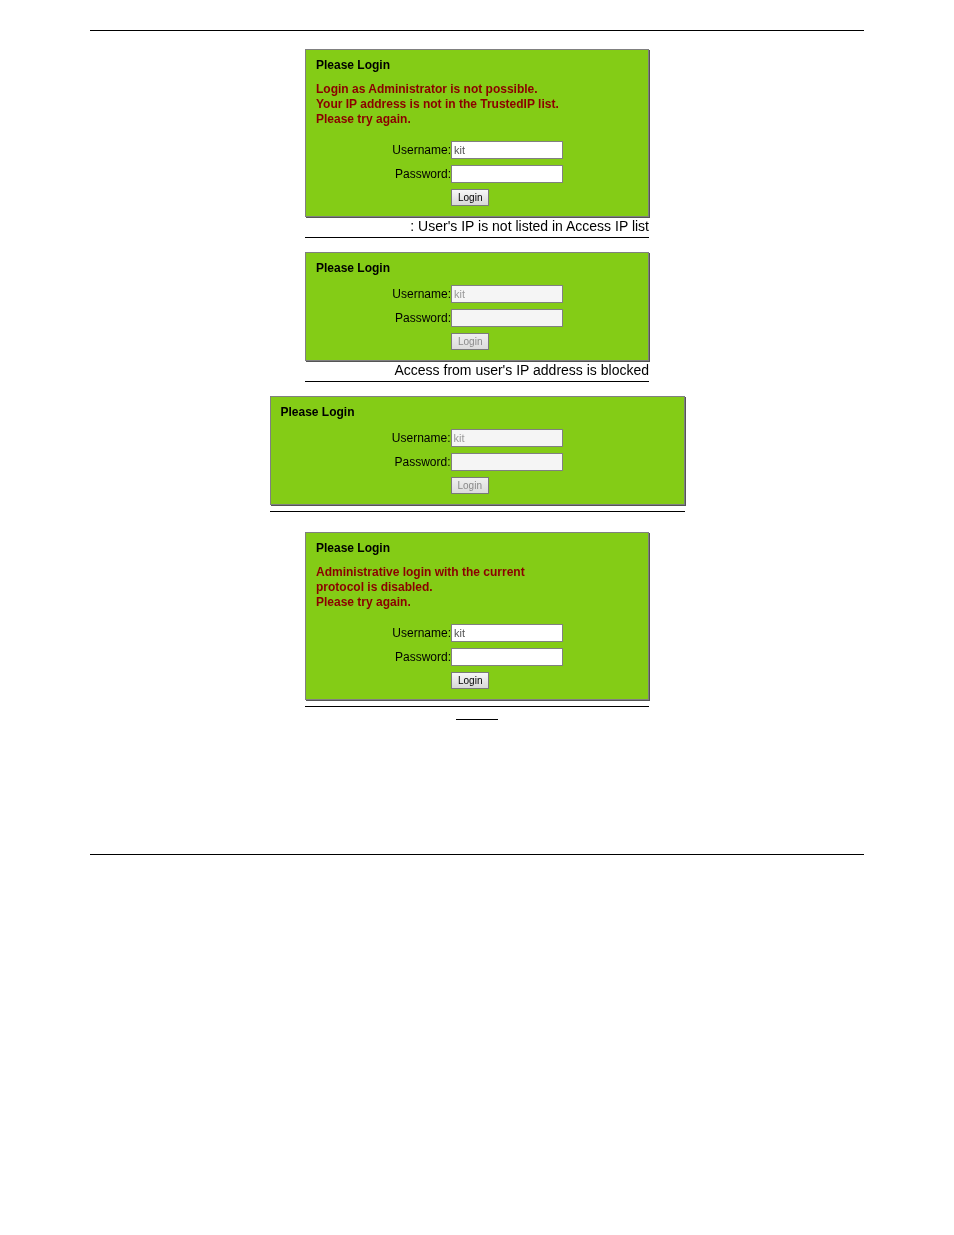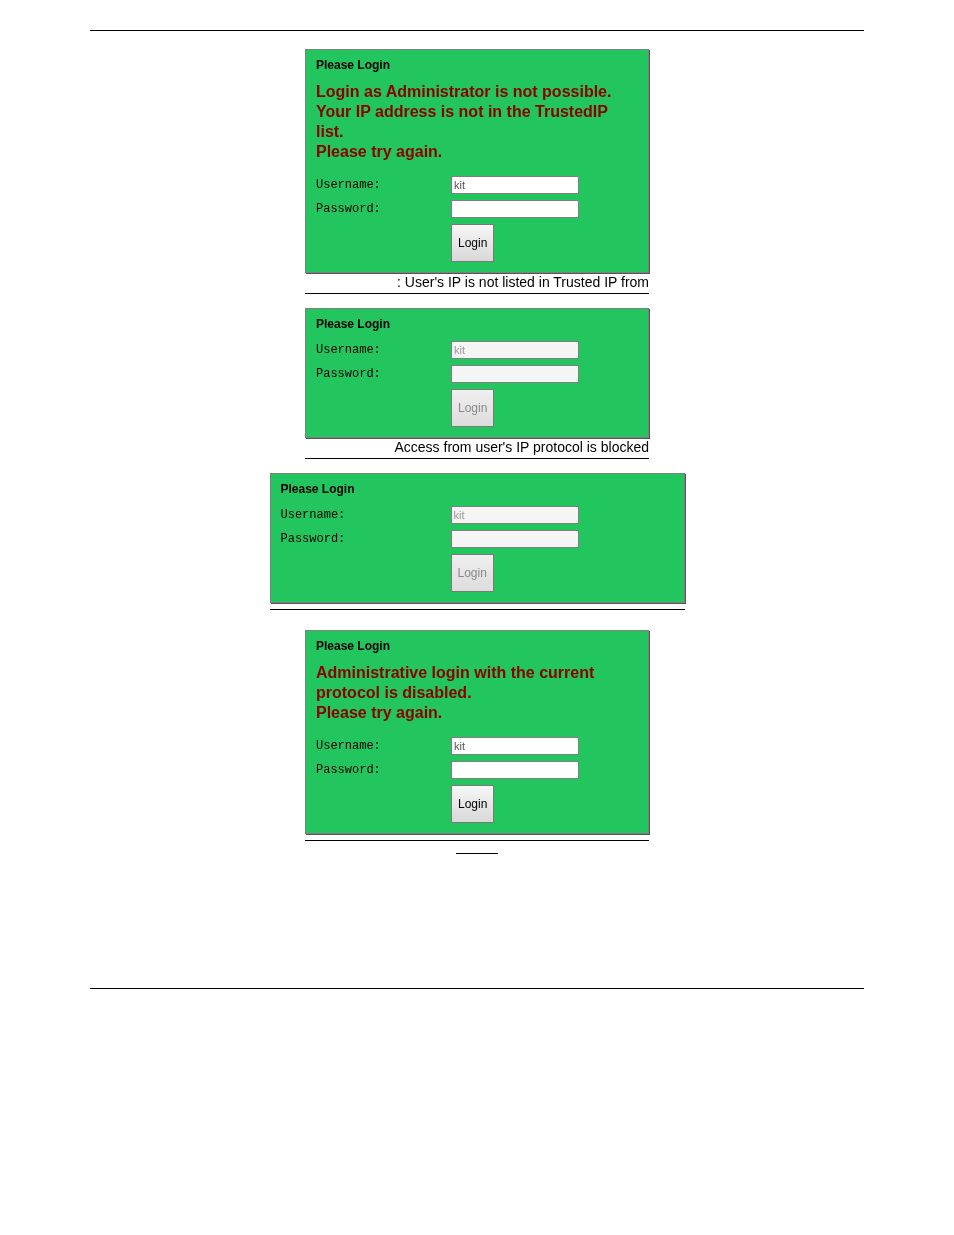--- a/index.html
+++ b/index.html
@@ -30,84 +30,85 @@
     flex-direction: column;
     align-items: center;
     margin-bottom: 14px;
   }
   .caption-right {
     text-align: right;
     width: 100%;
   }
   
   .panel {
-    background: #22c55e;
+    background: #84cc16;
     border: 1px solid #808080;
     box-shadow: 1px 1px 0 #555;
     padding: 8px 10px 10px 10px;
     box-sizing: border-box;
     width: 344px;
   }
   .panel.wide {
     width: 415px;
   }
   .panel-title {
     font-family: Verdana, Geneva, sans-serif;
     font-weight: bold;
     font-size: 12px;
     color: #000;
     margin-bottom: 10px;
   }
   .panel-err {
     font-family: Verdana, Geneva, sans-serif;
     font-weight: bold;
-    font-size: 16px;
+    font-size: 12px;
     color: #8b0000;
     line-height: 1.25;
     margin-bottom: 14px;
   }
   .form-row {
     display: flex;
     align-items: center;
     margin-bottom: 6px;
   }
   .form-label {
-    font-family: Liberation Mono, monospace;
+    font-family: Liberation Sans, sans-serif;
     font-size: 12px;
     color: #000;
     width: 135px;
+    text-align: right;
   }
   .form-input {
     font-family: Verdana, Geneva, sans-serif;
     font-size: 11px;
     color: #555;
-    width: 128px;
+    width: 112px;
     height: 18px;
     box-sizing: border-box;
     background: #fff;
     border: 1px solid #808080;
     padding: 1px 2px;
   }
   .form-input.disabled {
     background: #f5f5f5;
     color: #9a9a9a;
   }
   .btn-row {
     display: flex;
     margin-top: 6px;
   }
   .btn-row .spacer {
     width: 135px;
   }
   .login-btn {
     font-family: Verdana, Geneva, sans-serif;
-    font-size: 12px;
+    font-size: 10px;
     background: linear-gradient(#f7f7f7,#d8d8d8);
     border: 1px solid #7a7a7a;
-    padding: 11px 6px;
+    padding: 2px 6px;
     cursor: pointer;
     color: #000;
   }
   .login-btn.disabled {
     color: #8a8a8a;
     cursor: default;
     background: linear-gradient(#efefef,#dcdcdc);
   }
   .section-underline {
     border-bottom: 1px solid #000;
@@ -159,42 +160,42 @@
         <div class="form-row">
           <div class="form-label">Password:</div>
           <input class="form-input" type="password" style="">
         </div>
         <div class="btn-row">
           <div class="spacer"></div>
           <button class="login-btn">Login</button>
         </div>
       </div>
       <div class="section-underline">
-        <div class="caption-right"><span class="caption-block">: User's IP is not listed in Trusted IP from</span></div>
+        <div class="caption-right"><span class="caption-block">: User's IP is not listed in Access IP list</span></div>
       </div>
     </div>
 
     <div class="figrow">
       <div class="panel">
         <div class="panel-title">Please Login</div>
         <div class="form-row">
           <div class="form-label">Username:</div>
           <input class="form-input disabled" type="text" disabled="" value="kit" style="">
         </div>
         <div class="form-row">
           <div class="form-label">Password:</div>
           <input class="form-input disabled" type="password" disabled="" style="">
         </div>
         <div class="btn-row">
           <div class="spacer"></div>
           <button class="login-btn disabled" disabled="">Login</button>
         </div>
       </div>
       <div class="section-underline">
-        <div class="caption-right"><span class="caption-block">Access from user's IP protocol is blocked</span></div>
+        <div class="caption-right"><span class="caption-block">Access from user's IP address is blocked</span></div>
       </div>
     </div>
 
     <div class="figrow-wide">
       <div class="panel wide">
         <div class="panel-title">Please Login</div>
         <div class="form-row">
           <div class="form-label" style="width:170px">Username:</div>
           <input class="form-input disabled" type="text" disabled="" value="kit" style="">
         </div>

